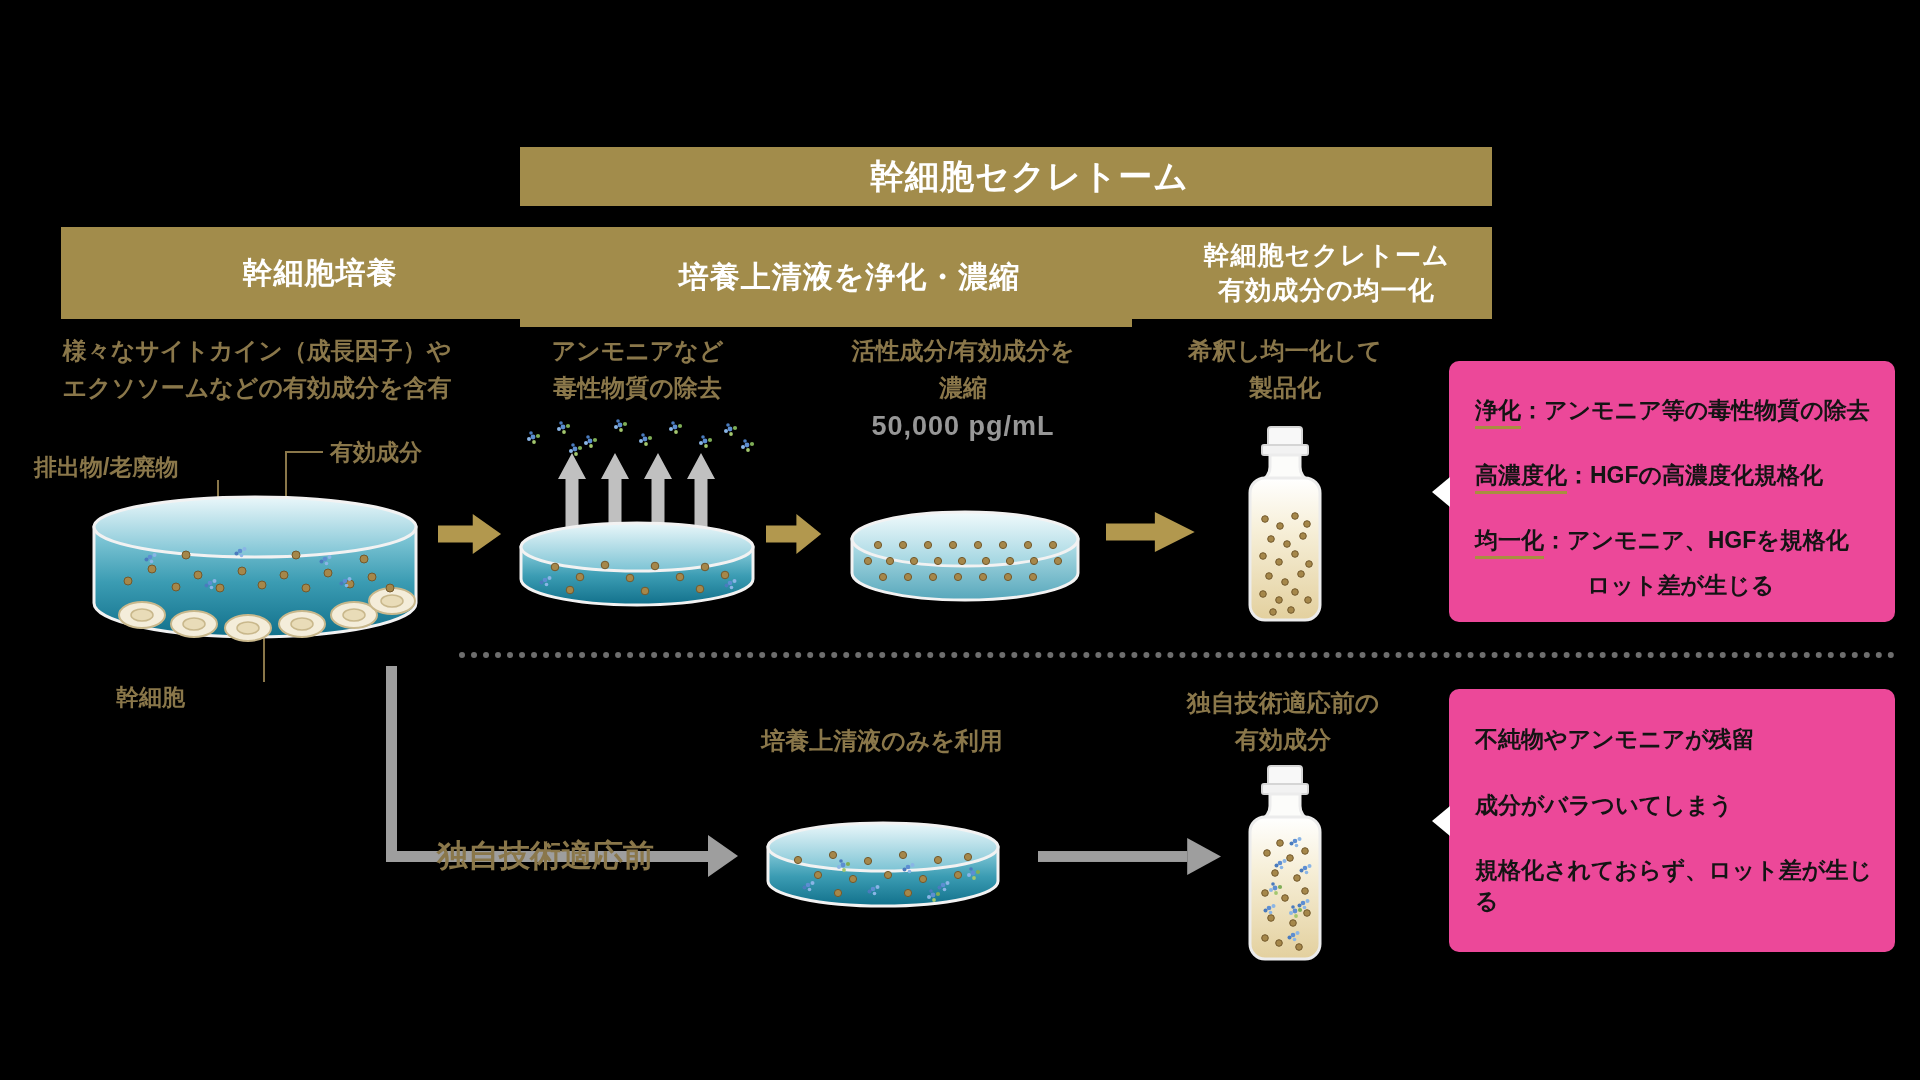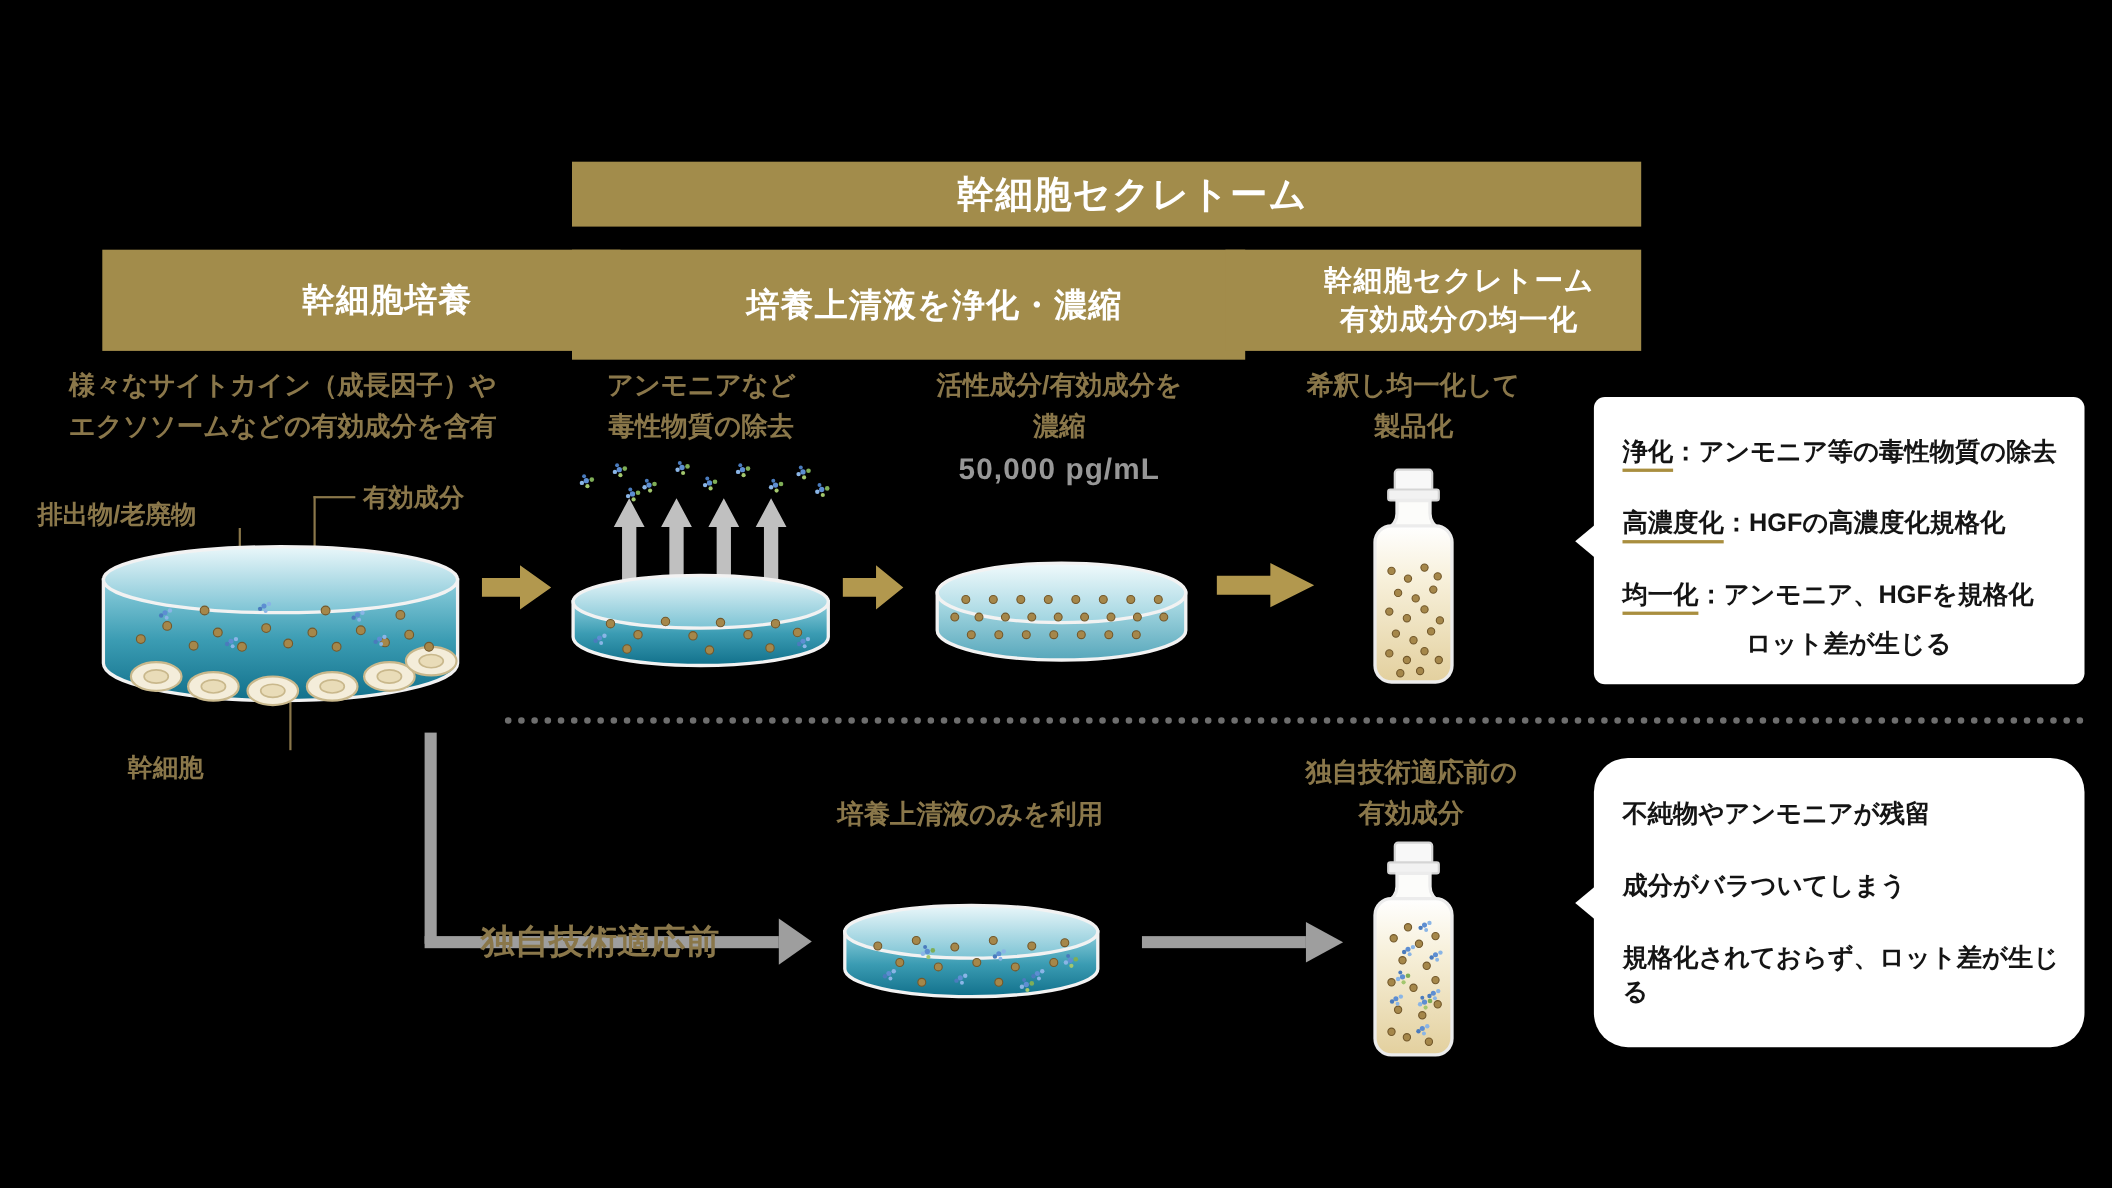--- a/index.html
+++ b/index.html
@@ -8,21 +8,21 @@
   .abs {position:absolute;}
   .gold-box {position:absolute; background:#a28c4b; color:#ffffff; font-weight:bold;
              display:flex; flex-direction:column; align-items:center; justify-content:center;
              text-align:center; letter-spacing:1px;padding-left:47px;}
   .tan-cap {position:absolute; color:#8a774a; font-weight:bold; text-align:center;
             font-size:24px; line-height:1.55;}
   .gray-val {color:#979797; font-size:27px; letter-spacing:1px;}
   .lbl {position:absolute; color:#8a774a; font-weight:bold; font-size:23px; white-space:nowrap;}
   .conn-line {position:absolute; background:#8a774a;}
   .gray-bar {position:absolute; background:#9e9e9e;}
-  .infobox {position:absolute; background:#ffffff; border-radius:10px; color:#141414;
+  .infobox {position:absolute; background:#ec4899; border-radius:10px; color:#141414;
             font-weight:bold; font-size:23px; box-sizing:border-box;}
   .infobox .notch {position:absolute; left:-17px; top:50%; transform:translateY(-50%);
             width:0; height:0; border-top:15px solid transparent;
             border-bottom:15px solid transparent; border-right:18px solid #ffffff;}
   .term {border-bottom:3px solid #a98e3f; padding-bottom:3px;}
   .dotted-divider {position:absolute; border-top:6px dotted #6e6e6e; height:0;}
   .arrow-head-right {position:absolute; width:0; height:0;
             border-top:21px solid transparent; border-bottom:21px solid transparent;
             border-left:30px solid #9e9e9e;}
   svg {display:block;}
@@ -75,21 +75,21 @@
           <ellipse rx="23" ry="13" fill="#f4edda" stroke="#c9b88c" stroke-width="2"></ellipse>
           <ellipse rx="11" ry="6" fill="#e9dcb8" stroke="#c9b88c" stroke-width="1.5"></ellipse>
         </g>
     </defs>
   </svg>
 
   <div class="gold-box" style="left:520px; top:147px; width:925px; height:59px; font-size:34px;">
     <div>幹細胞セクレトーム</div>
   </div>
 
-  <div class="gold-box" style="left:61px; top:227px; width:424px; height:92px; font-size:30px;margin-left:32px;">
+  <div class="gold-box" style="left:61px; top:227px; width:424px; height:92px; font-size:30px;">
     <div>幹細胞培養</div>
   </div>
 
   <div class="gold-box" style="left:520px; top:227px; width:565px; height:100px; font-size:30px;">
     <div>培養上清液を浄化・濃縮</div>
   </div>
 
   <div class="gold-box" style="left:1114px; top:227px; width:331px; height:92px; font-size:26px; line-height:1.35;">
     <div>幹細胞セクレトーム</div>
     <div>有効成分の均一化</div>
@@ -341,20 +341,20 @@
     <use href="#bluec" x="45" y="100"></use>
       <use href="#bluec" x="68" y="140"></use>
       <use href="#bluec" x="34" y="145"></use>
     <use href="#bluec" x="58" y="172"></use>
       <use href="#bluec" x="70" y="105"></use>
       <use href="#bluec" x="60" y="78"></use>
     <use href="#molc" x="40" y="125"></use>
       <use href="#molc" x="60" y="148"></use>
   </svg>
 
-  <div class="infobox" style="left:1449px; top:689px; width:446px; height:263px; display:flex; flex-direction:column; justify-content:space-evenly; padding-left:26px;border-radius:31px;">
+  <div class="infobox" style="left:1449px; top:689px; width:446px; height:263px; display:flex; flex-direction:column; justify-content:space-evenly; padding-left:26px;">
     <div class="notch"></div>
     <div>不純物やアンモニアが残留</div>
     <div>成分がバラついてしまう</div>
     <div>規格化されておらず、ロット差が生じる</div>
   </div>
 
 </div>
 
 </body></html>

